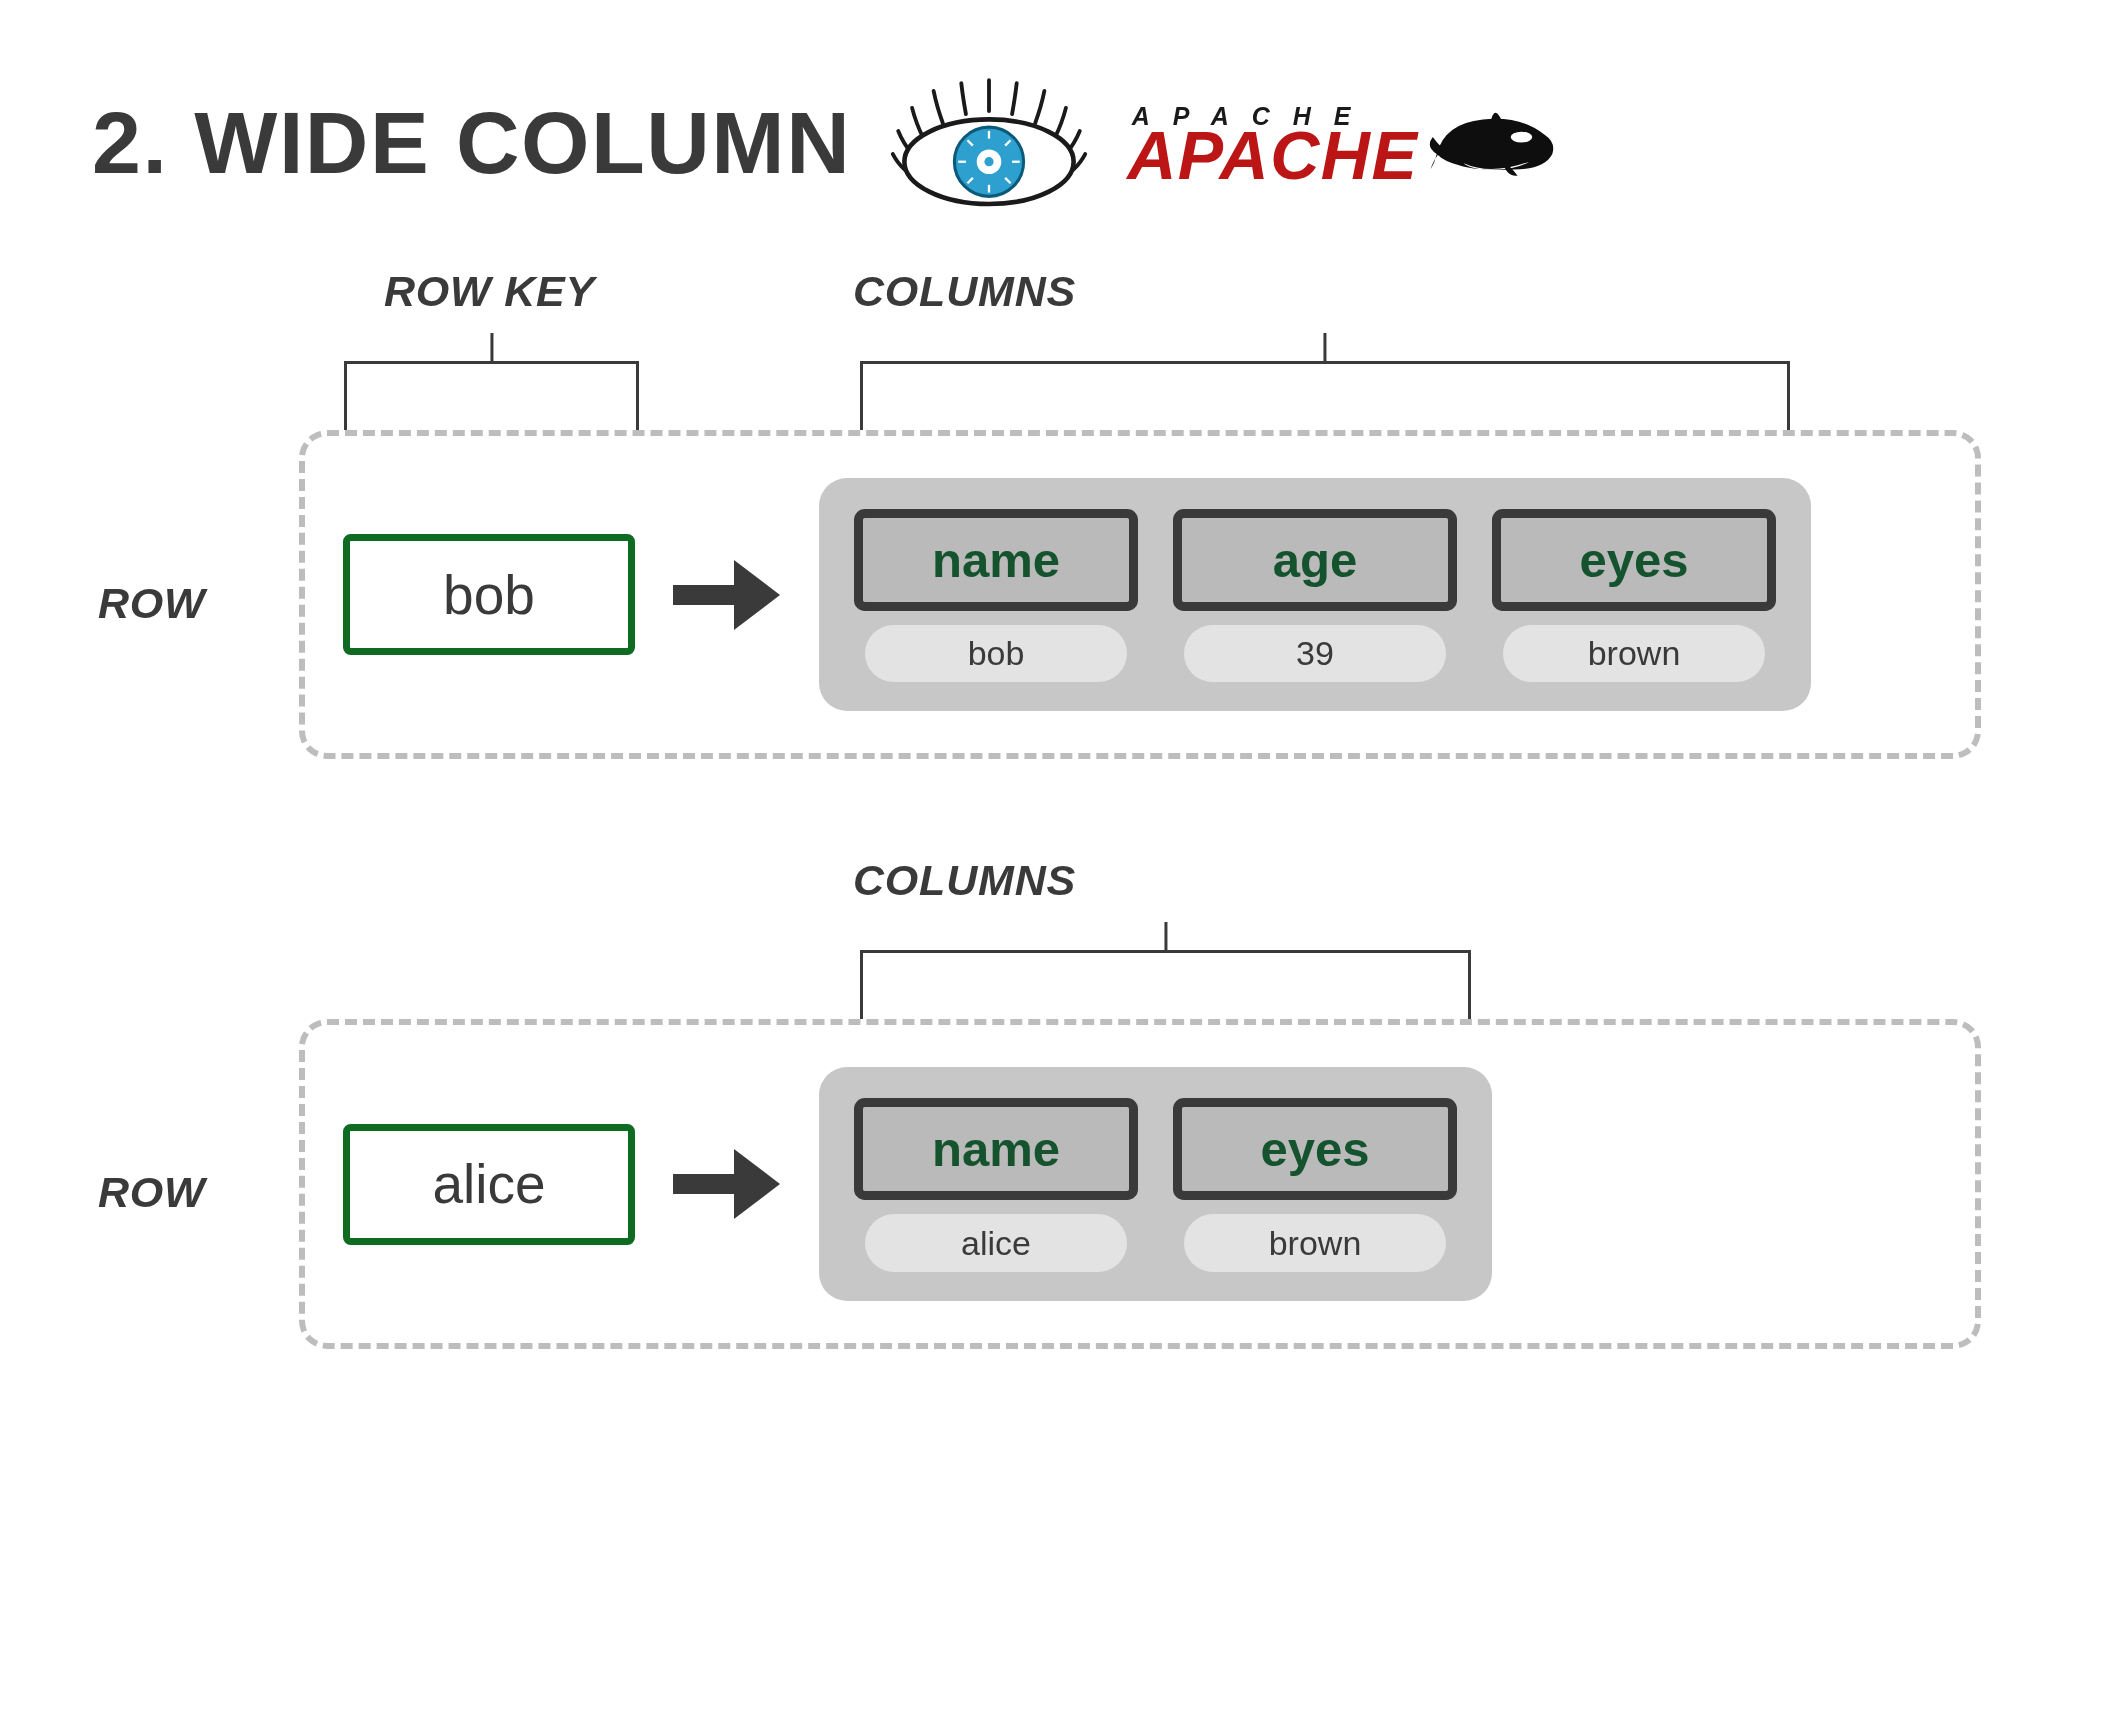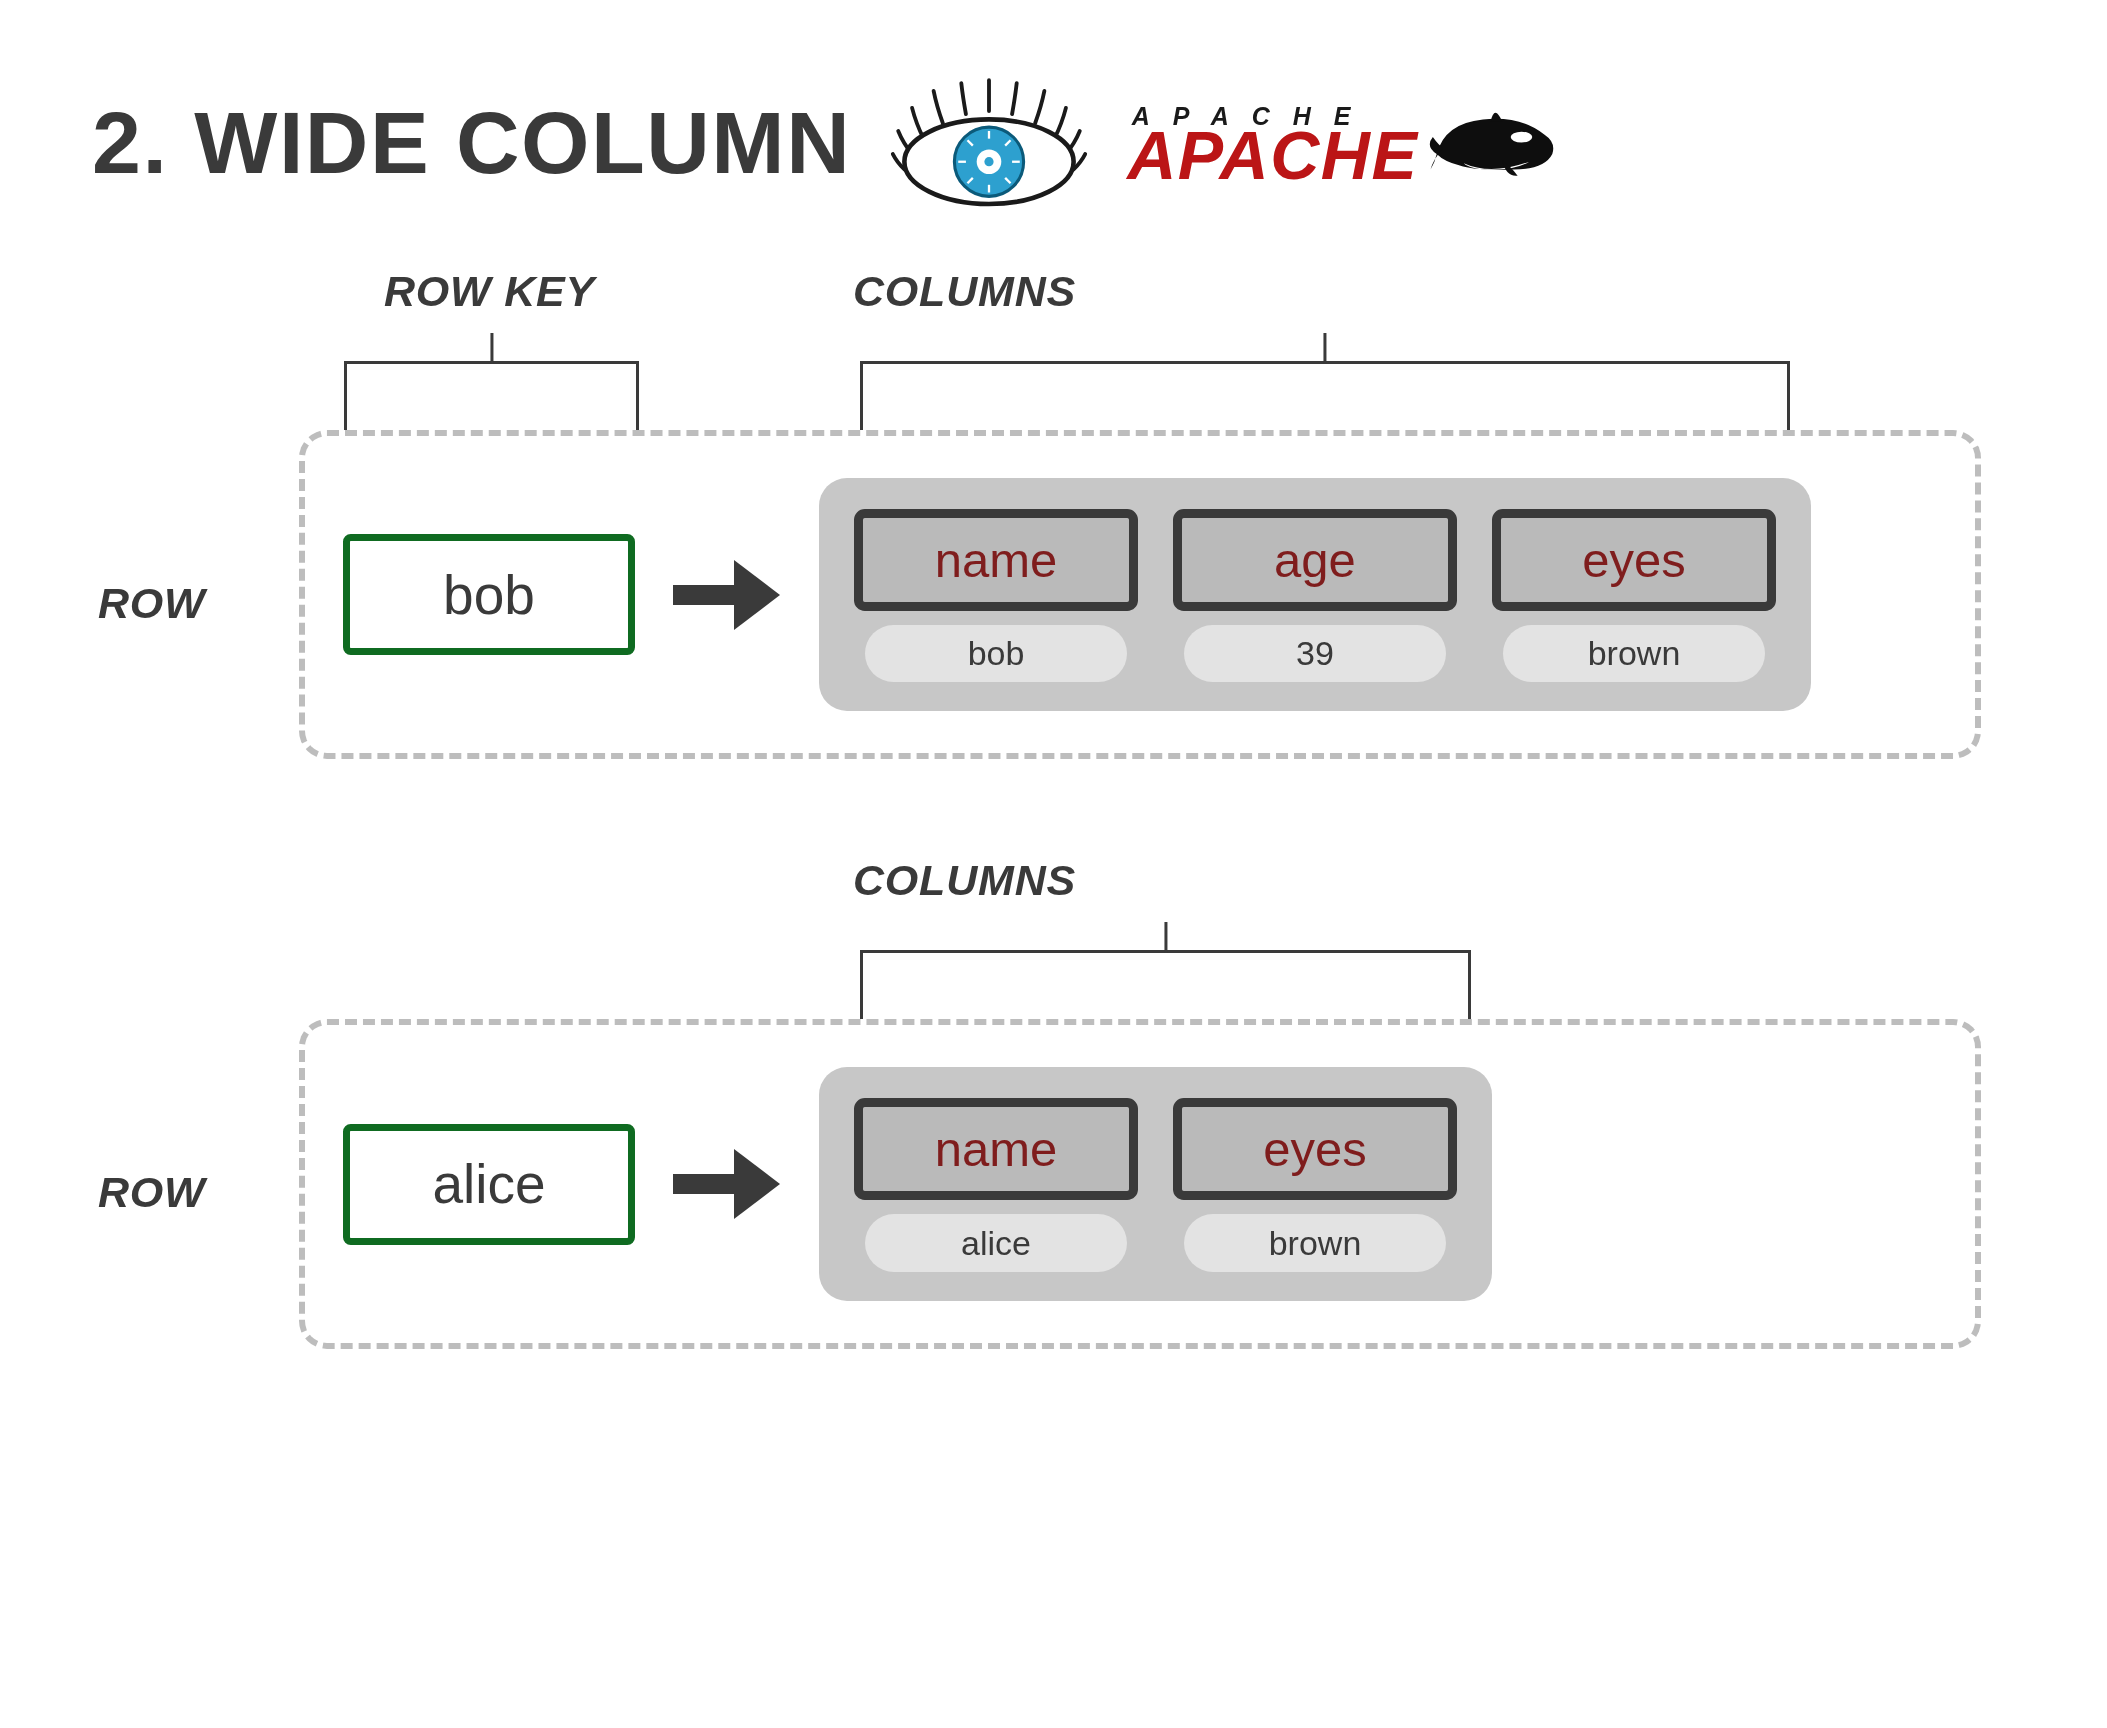--- a/index.html
+++ b/index.html
@@ -217,22 +217,22 @@
     min-width: 284px;
   }
   .col-name {
     border: 9.2px solid #3a3a3a;
     border-radius: 10.8px;
     background: #bababa;
     width: 100%;
     text-align: center;
     padding: 14px 21px;
     font-size: 49px;
-    color: #7f1d1d;
-    font-weight: 400;
+    color: #14532d;
+    font-weight: 700;
   }
   .col-value {
     background: #e3e3e3;
     border-radius: 46px;
     width: 92%;
     text-align: center;
     padding: 9.2px 7.7px;
     font-size: 34px;
     color: #3a3a3a;
     font-weight: 400;

